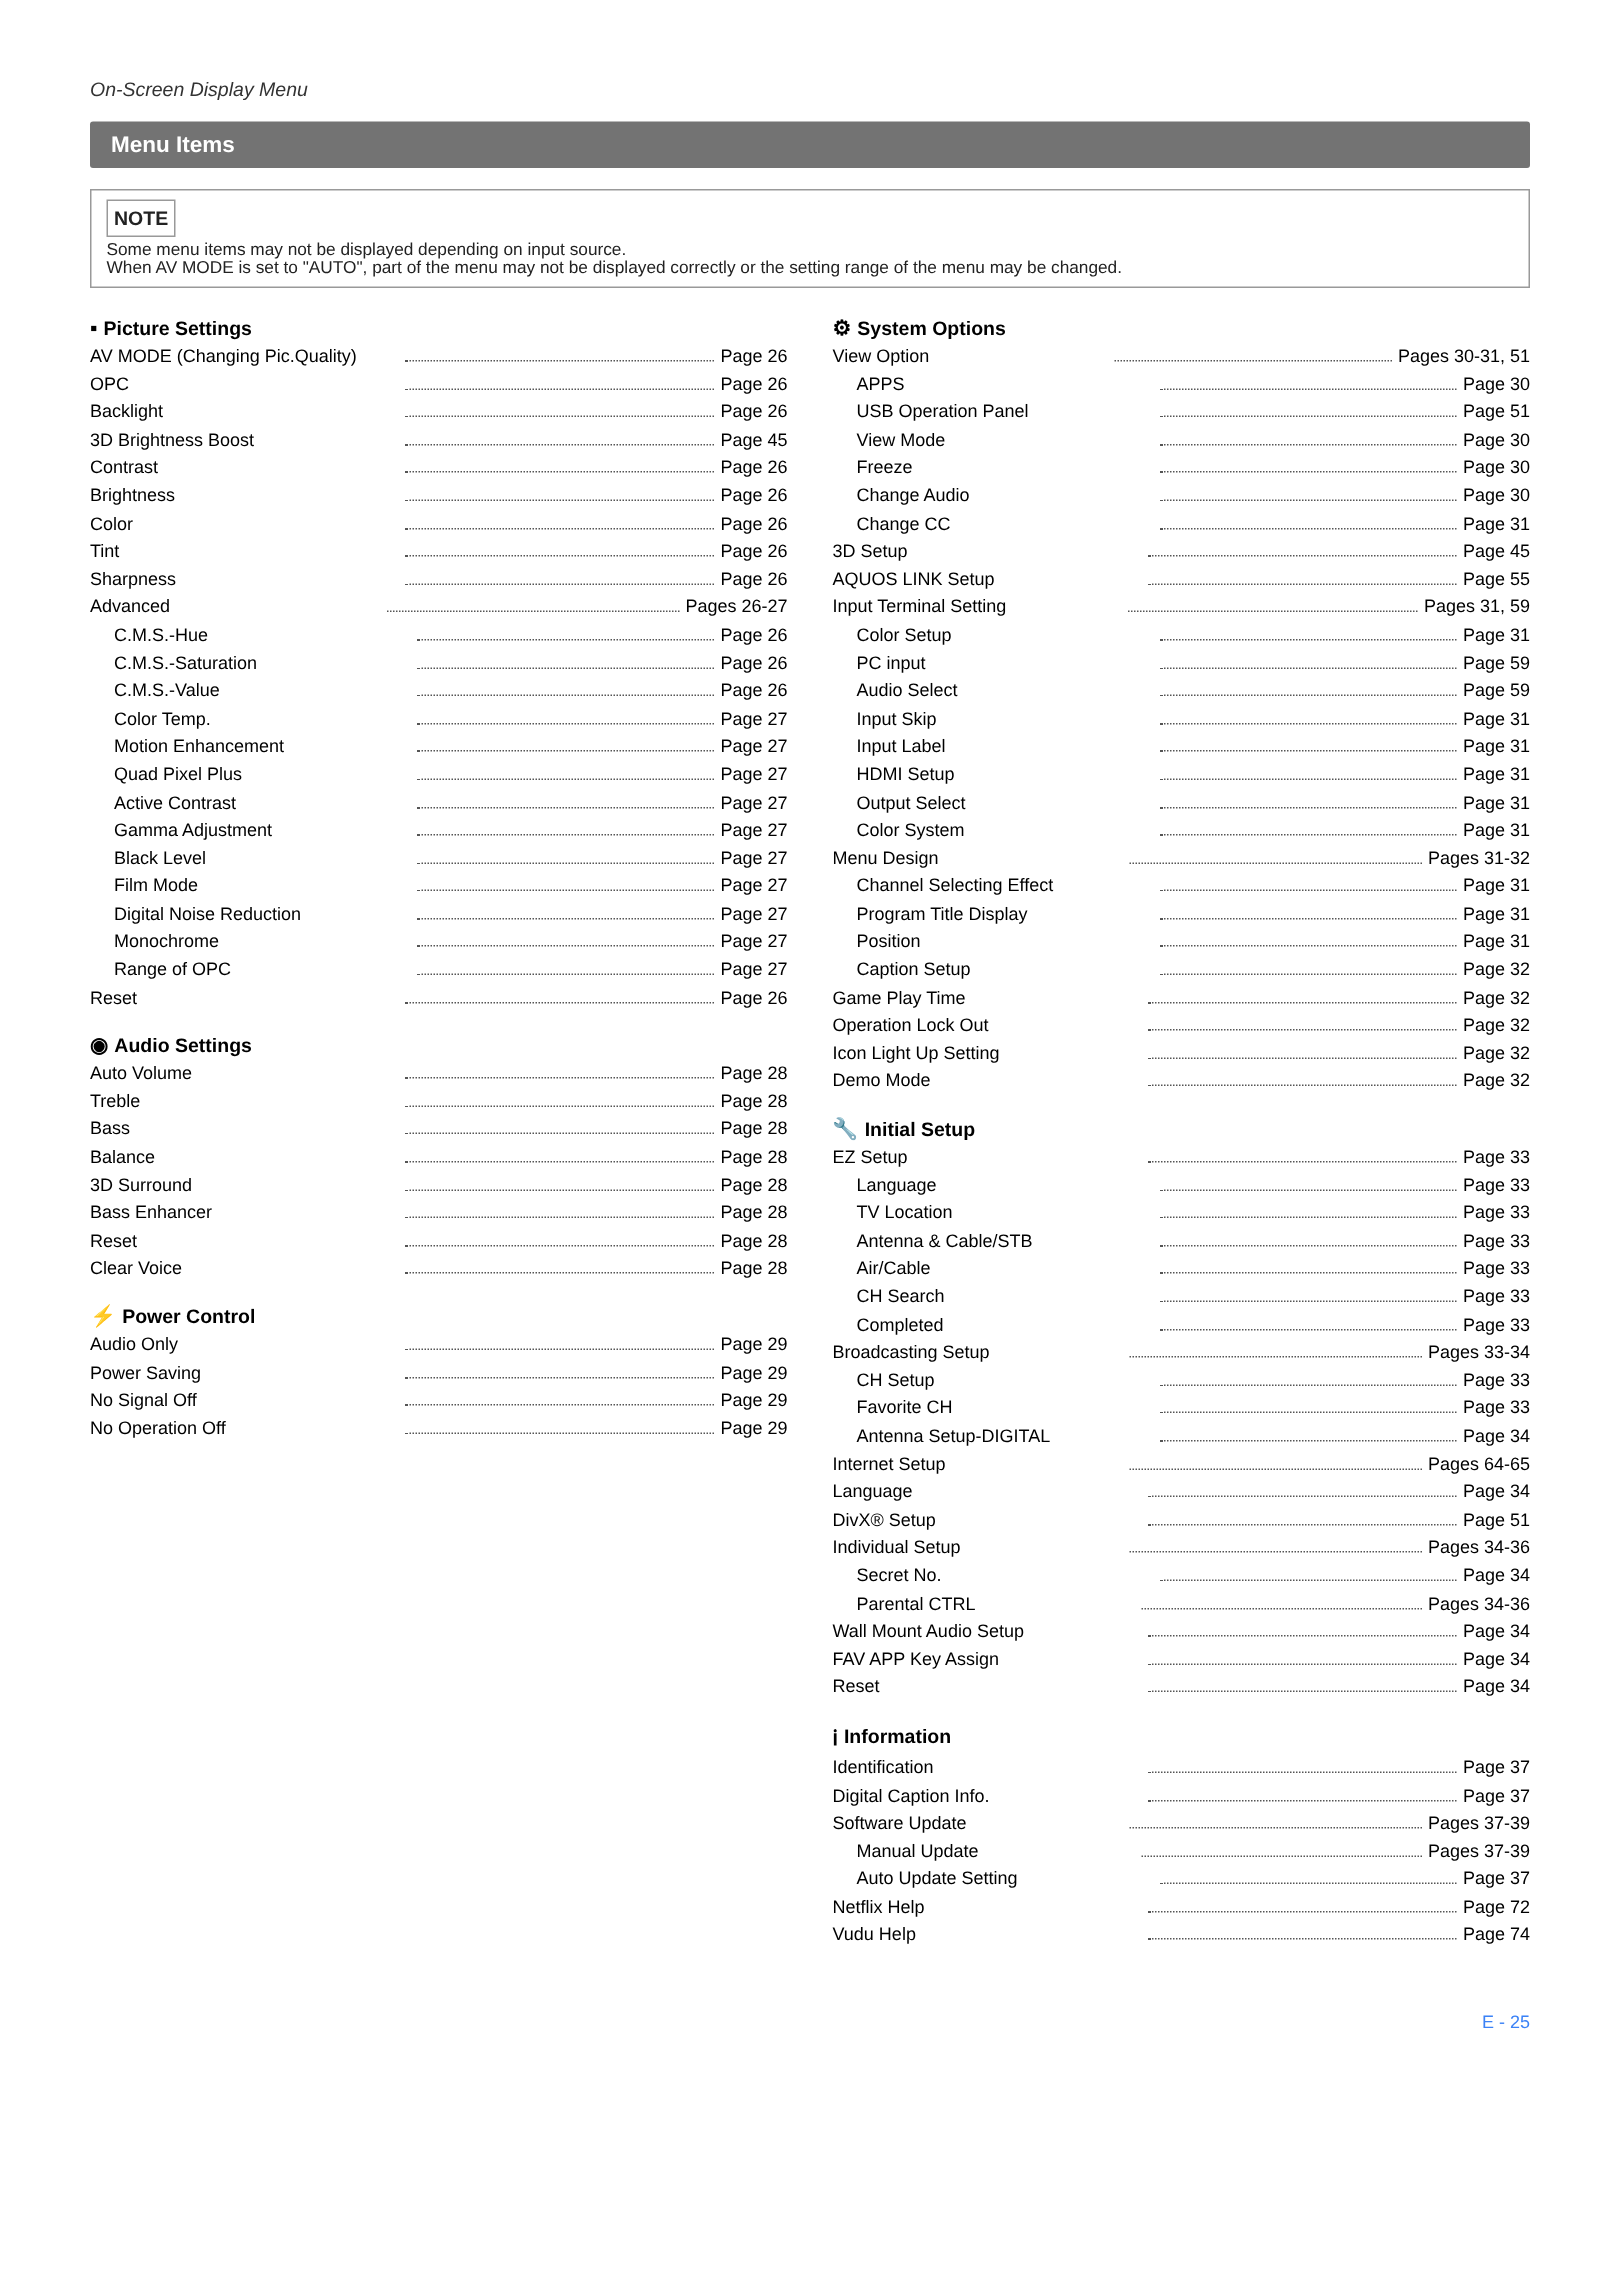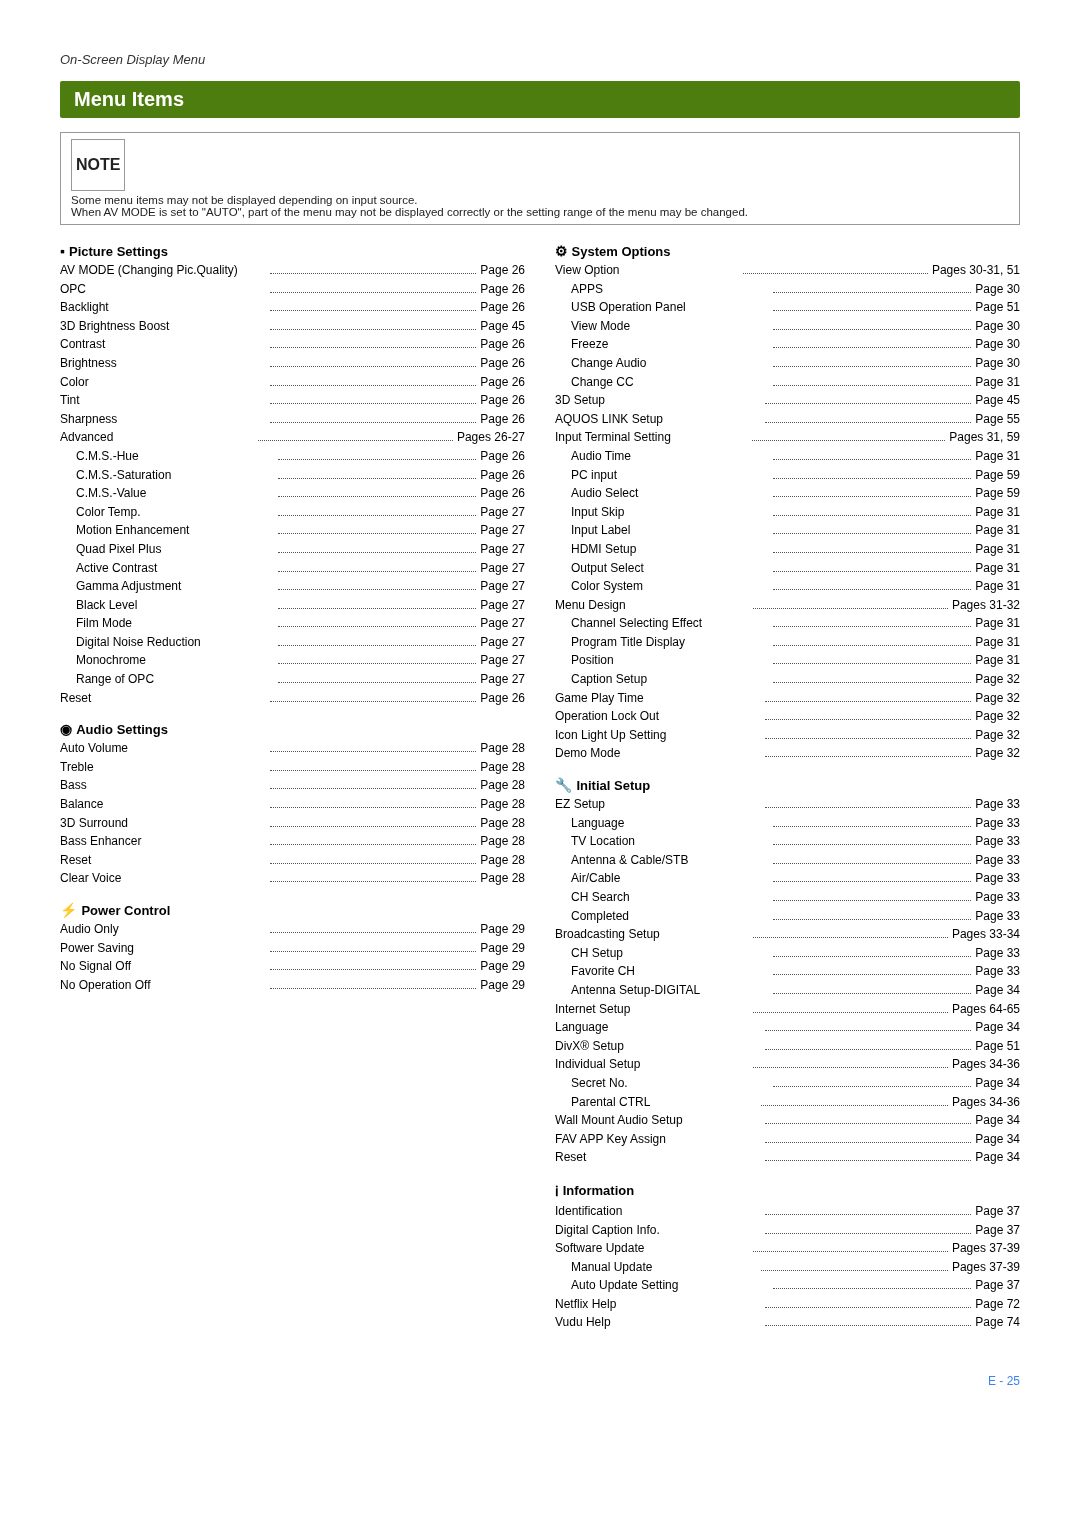--- a/index.html
+++ b/index.html
@@ -13,41 +13,41 @@
       padding: 40px 60px;
     }
     .page-section-title {
       font-size: 13px;
       font-style: italic;
       color: #333;
       margin-bottom: 14px;
       margin-top: 12px;
     }
     .menu-items-bar {
-      background: #4d7c0f;
+      background: #737373;
       color: #fff;
-      font-size: 20px;
+      font-size: 15px;
       font-weight: bold;
       padding: 7px 14px;
       margin-bottom: 14px;
       border-radius: 2px;
     }
     .note-box {
       border: 1px solid #999;
       padding: 6px 10px;
       margin-bottom: 18px;
       font-size: 11.5px;
       color: #222;
     }
     .note-box .note-label {
       font-weight: bold;
-      font-size: 16px;
+      font-size: 13px;
       display: inline-block;
       border: 1px solid #999;
-      padding: 16px 4px;
+      padding: 4px 4px;
       margin-right: 4px;
       margin-bottom: 3px;
     }
     .two-col {
       display: flex;
       gap: 30px;
     }
     .col {
       flex: 1;
     }
@@ -362,21 +362,21 @@
           <span class="item-label">AQUOS LINK Setup</span>
           <span class="item-dots"></span>
           <span class="item-page">Page 55</span>
         </div>
         <div class="menu-item ">
           <span class="item-label">Input Terminal Setting</span>
           <span class="item-dots"></span>
           <span class="item-page">Pages 31, 59</span>
         </div>
         <div class="menu-item indent1">
-          <span class="item-label">Audio Time</span>
+          <span class="item-label">Color Setup</span>
           <span class="item-dots"></span>
           <span class="item-page">Page 31</span>
         </div>
         <div class="menu-item indent1">
           <span class="item-label">PC input</span>
           <span class="item-dots"></span>
           <span class="item-page">Page 59</span>
         </div>
         <div class="menu-item indent1">
           <span class="item-label">Audio Select</span>

